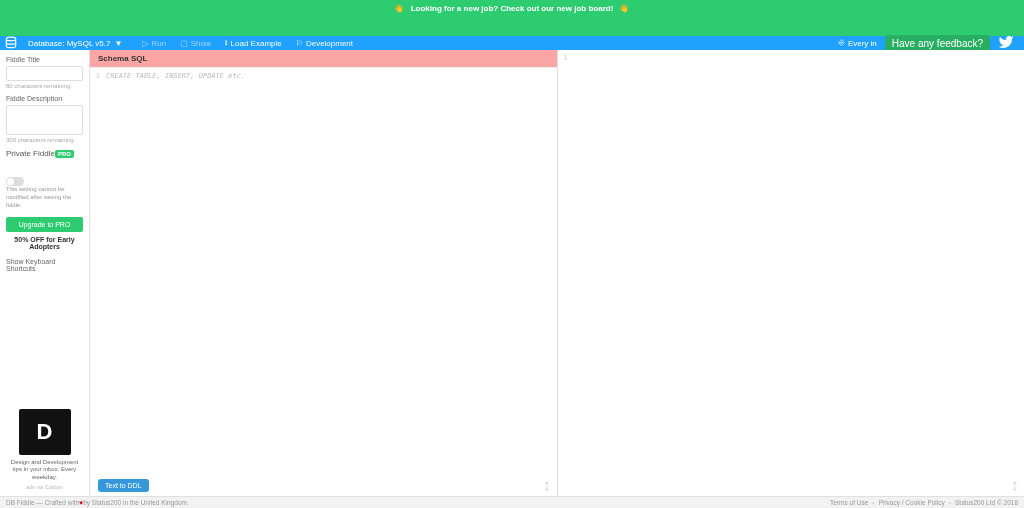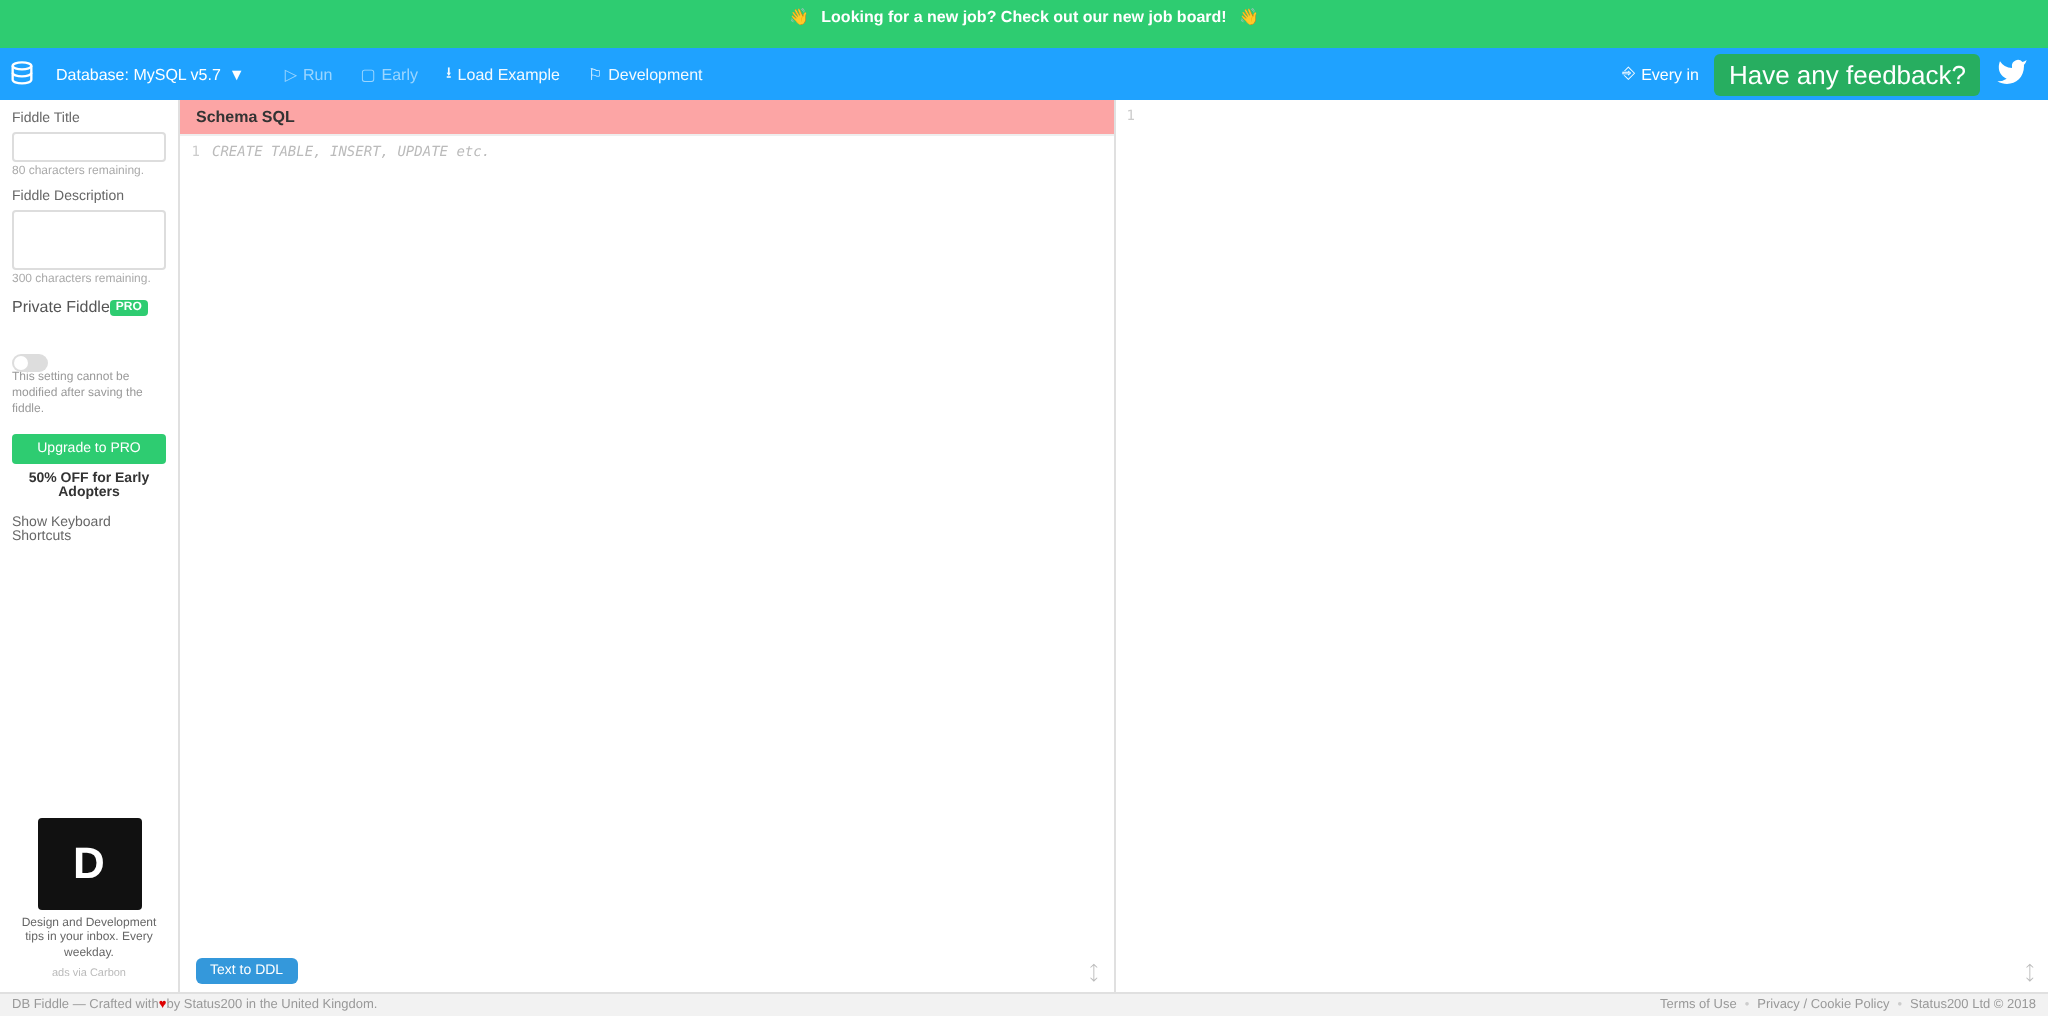--- a/index.html
+++ b/index.html
@@ -1,32 +1,32 @@
 <!DOCTYPE html>
 <html><head>
 <meta charset="utf-8">
 <style>
   * { box-sizing: border-box; margin: 0; padding: 0; }
   html, body { height: 100%; font-family: -apple-system, BlinkMacSystemFont, "Segoe UI", Helvetica, Arial, sans-serif; font-size: 8px; color: #555; }
   body { display: flex; flex-direction: column; background: #fafafa; }
 
   
-  .announce { background: #2ecc71; color: #fff; text-align: center; height: 24px; line-height: 18px; font-size: 8px; font-weight: 600; }
+  .announce { background: #2ecc71; color: #fff; text-align: center; height: 36px; line-height: 18px; font-size: 8px; font-weight: 600; }
   .announce .emoji { margin: 0 4px; }
 
   
-  .topbar { background: #1fa2ff; height: 26px; display: flex; align-items: center; color: #fff; font-size: 8px; }
+  .topbar { background: #1fa2ff; height: 14px; display: flex; align-items: center; color: #fff; font-size: 8px; }
   .topbar .logo-box { width: 22px; height: 22px; display:flex; align-items:center; justify-content:center; }
   .topbar .db { margin-left: 6px; display:flex; align-items:center; gap:4px; cursor:pointer;}
   .topbar .actions { display:flex; gap:14px; margin-left:20px; }
   .topbar .btn { display:flex; align-items:center; gap:3px; cursor:pointer; opacity:0.95;}
   .topbar .btn.disabled { opacity:0.55; cursor:default;}
   .topbar .right { margin-left:auto; display:flex; align-items:center; gap:8px; padding-right:10px;}
   .topbar .signin { display:flex; align-items:center; gap:3px; cursor:pointer;}
-  .topbar .feedback-btn { background:#27ae60; color:#fff; padding:3px 7px; border-radius:3px; font-size:13px; cursor:pointer;}
+  .topbar .feedback-btn { background:#27ae60; color:#fff; padding:3px 7px; border-radius:3px; font-size:10px; cursor:pointer;}
   .topbar .twitter { cursor:pointer; }
 
   
   .main { flex:1; display:flex; min-height:0; }
   .sidebar { width:90px; background:#fff; border-right:1px solid #e0e0e0; display:flex; flex-direction:column; padding:6px; }
   .sidebar label { font-size:7px; color:#666; display:block; margin-bottom:3px;}
   .sidebar input[type=text], .sidebar textarea { width:100%; border:1px solid #ddd; border-radius:2px; padding:3px; font-size:7px; margin-bottom:2px;}
   .sidebar textarea { height:30px; resize:none; }
   .sidebar .hint { font-size:6px; color:#aaa; margin-bottom:6px;}
   .sidebar .private-row { display:flex; align-items:center; gap:0; margin-bottom:19px;}
@@ -81,21 +81,21 @@
     <span>Database: MySQL v5.7</span>
     <span>▼</span>
   </div>
   <div class="actions">
     <div class="btn disabled">
       <span>▷</span>
       <span>Run</span>
     </div>
     <div class="btn disabled">
       <span>▢</span>
-      <span>Early</span>
+      <span>Show</span>
     </div>
     <div class="btn">
       <span>⭳</span>
       <span>Load Example</span>
     </div>
     <div class="btn">
       <span>⚐</span>
       <span>Development</span>
     </div>
   </div>

